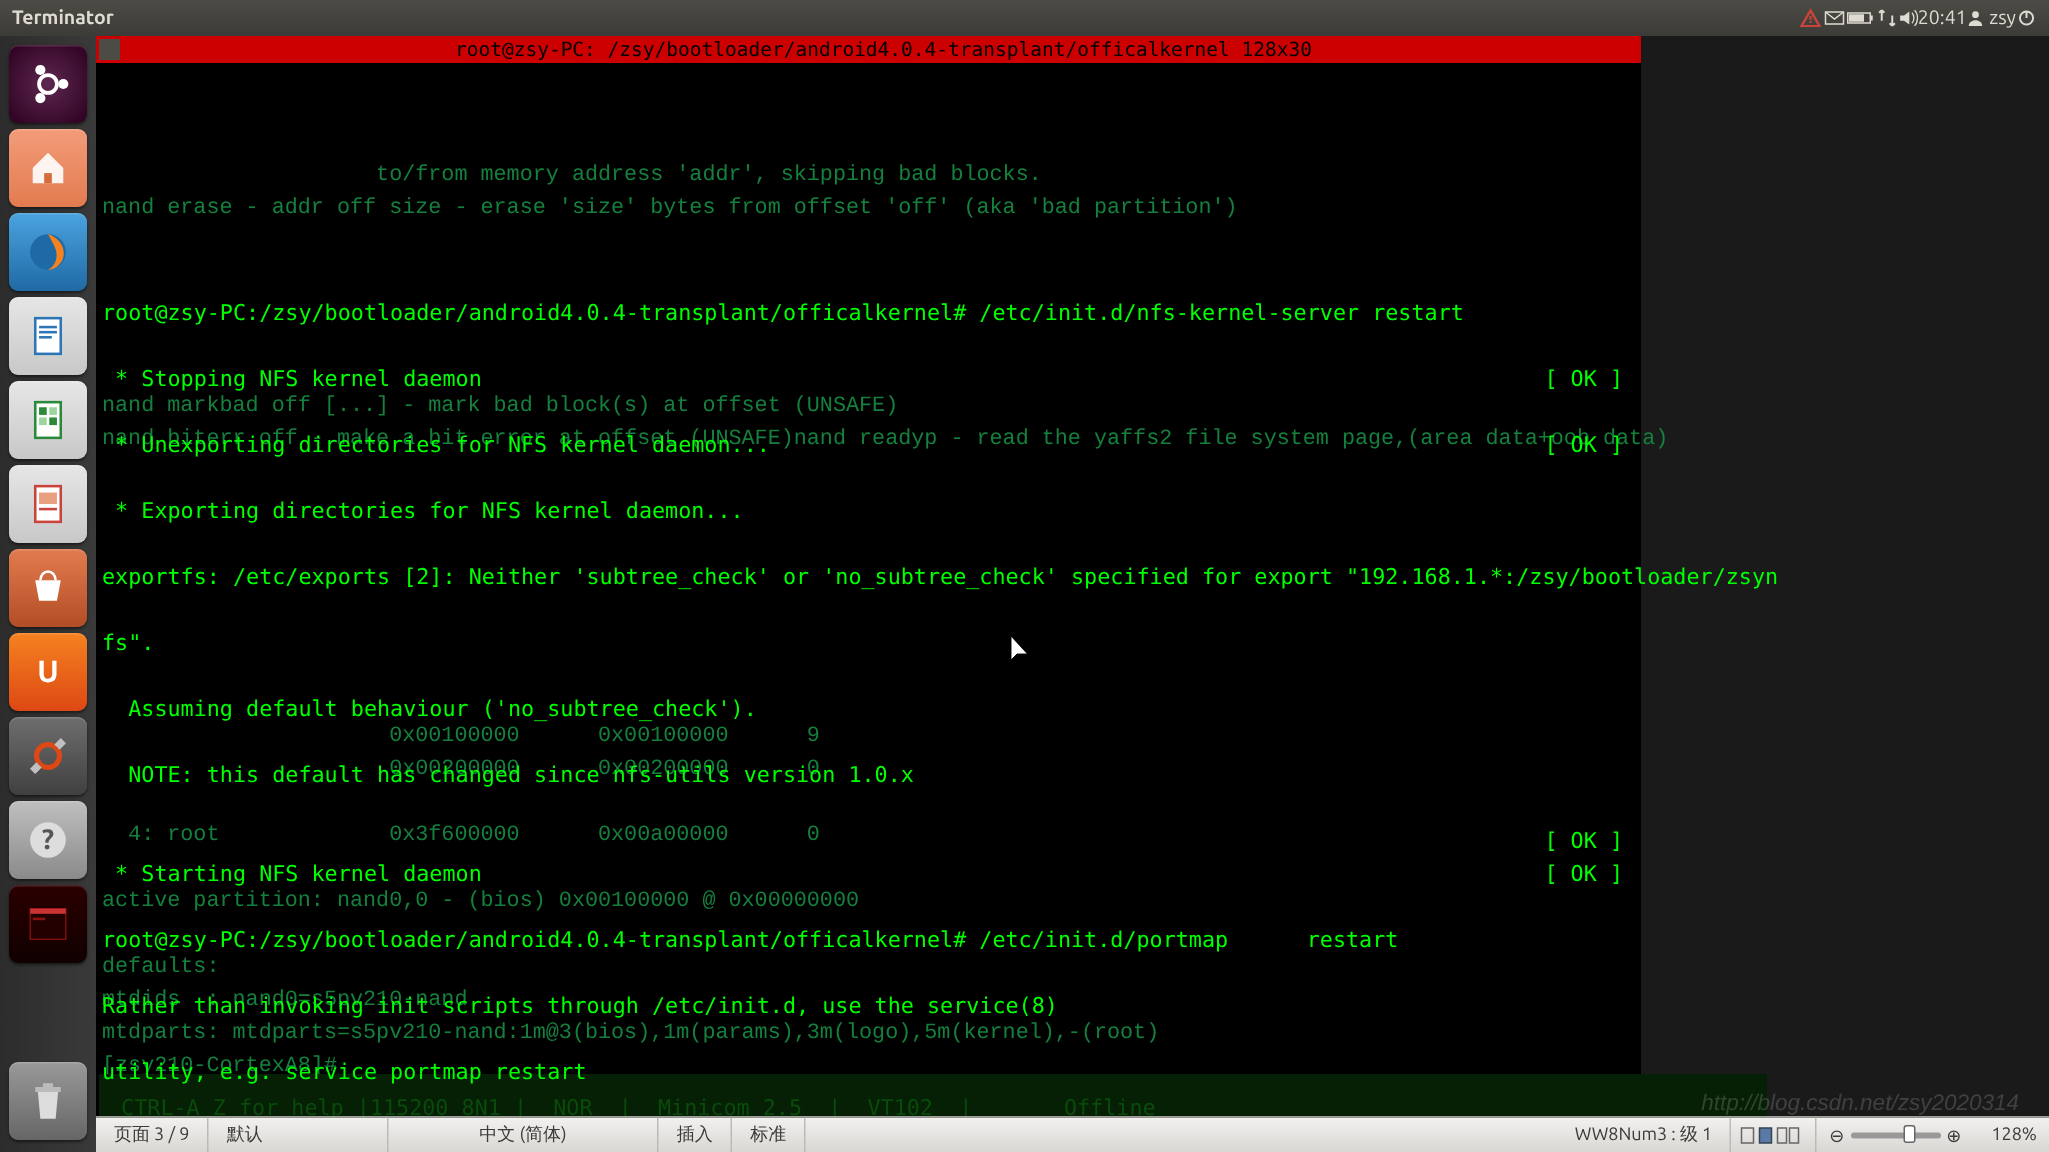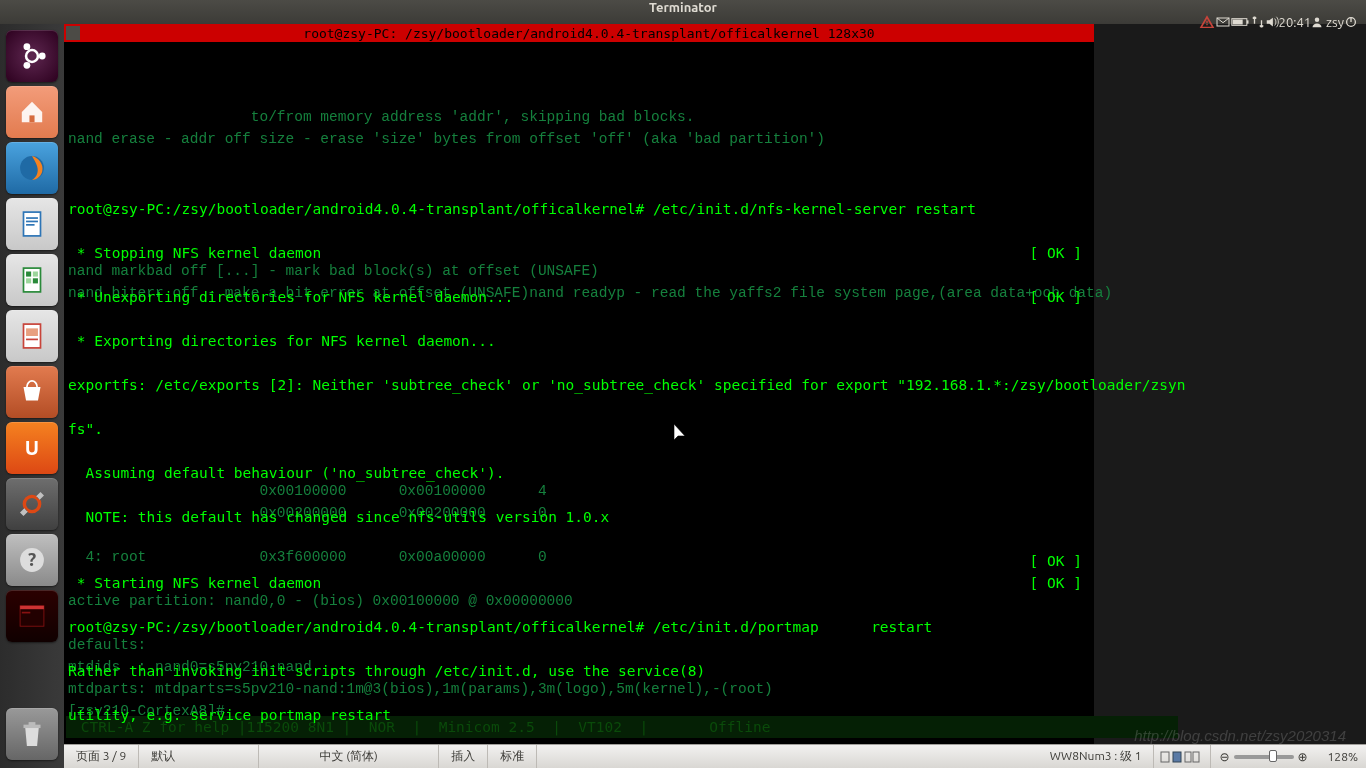--- a/index.html
+++ b/index.html
@@ -14,21 +14,20 @@
 
 .top-menubar {
   height: 24px;
   background: linear-gradient(#4c4b46, #3c3b37);
   display: flex;
   align-items: center;
   color: #dfdbd2;
   font-size: 13px;
   padding: 0 8px;
   position: relative;
-  flex-direction: column;
 }
 .top-menubar .app-title { font-weight: bold; }
 .top-menubar .right-icons {
   margin-left: auto;
   display: flex;
   align-items: center;
 }
 .top-menubar .right-icons span { display: inline-flex; align-items: center; }
 .warn-icon svg { width: 16px; height: 16px; }
 
@@ -174,21 +173,21 @@
   z-index: 1;
 }
 .minicom-bar {
   position: absolute;
   left: 2px;
   top: 674px;
   font-family: "DejaVu Sans Mono", monospace;
   font-size: 14.5px;
   color: #0a4a0a;
   background: #052005;
-  padding: 0 6px;
+  padding: 12px 6px;
   z-index: 0;
 }
 </style>
 </head>
 <body>
 
 <div class="top-menubar">
   <span class="app-title">Terminator</span>
   <div class="right-icons">
     <span class="warn-icon">
@@ -327,21 +326,21 @@
     <span class="close-box"></span>
     <span class="red-bar">root@zsy-PC: /zsy/bootloader/android4.0.4-transplant/officalkernel 128x30</span>
   </div>
   <div class="term-body">
     
     <div class="bg-lines">
 <div style="position:absolute;top:44px">                     to/from memory address 'addr', skipping bad blocks.</div>
 <div style="position:absolute;top:66px">nand erase - addr off size - erase 'size' bytes from offset 'off' (aka 'bad partition')</div>
 <div style="position:absolute;top:198px">nand markbad off [...] - mark bad block(s) at offset (UNSAFE)</div>
 <div style="position:absolute;top:220px">nand biterr off - make a bit error at offset (UNSAFE)nand readyp - read the yaffs2 file system page,(area data+oob data)</div>
-<div style="position:absolute;top:418px">                      0x00100000      0x00100000      4</div>
+<div style="position:absolute;top:418px">                      0x00100000      0x00100000      9</div>
 <div style="position:absolute;top:440px">                      0x00200000      0x00200000      0</div>
 <div style="position:absolute;top:484px">  4: root             0x3f600000      0x00a00000      0</div>
 <div style="position:absolute;top:528px">active partition: nand0,0 - (bios) 0x00100000 @ 0x00000000</div>
 <div style="position:absolute;top:572px">defaults:</div>
 <div style="position:absolute;top:594px">mtdids  : nand0=s5pv210-nand</div>
 <div style="position:absolute;top:616px">mtdparts: mtdparts=s5pv210-nand:1m@3(bios),1m(params),3m(logo),5m(kernel),-(root)</div>
 <div style="position:absolute;top:638px">[zsy210-CortexA8]# </div>
     </div>
     <div class="minicom-bar"> CTRL-A Z for help |115200 8N1 |  NOR  |  Minicom 2.5  |  VT102  |       Offline                                              </div>
     

